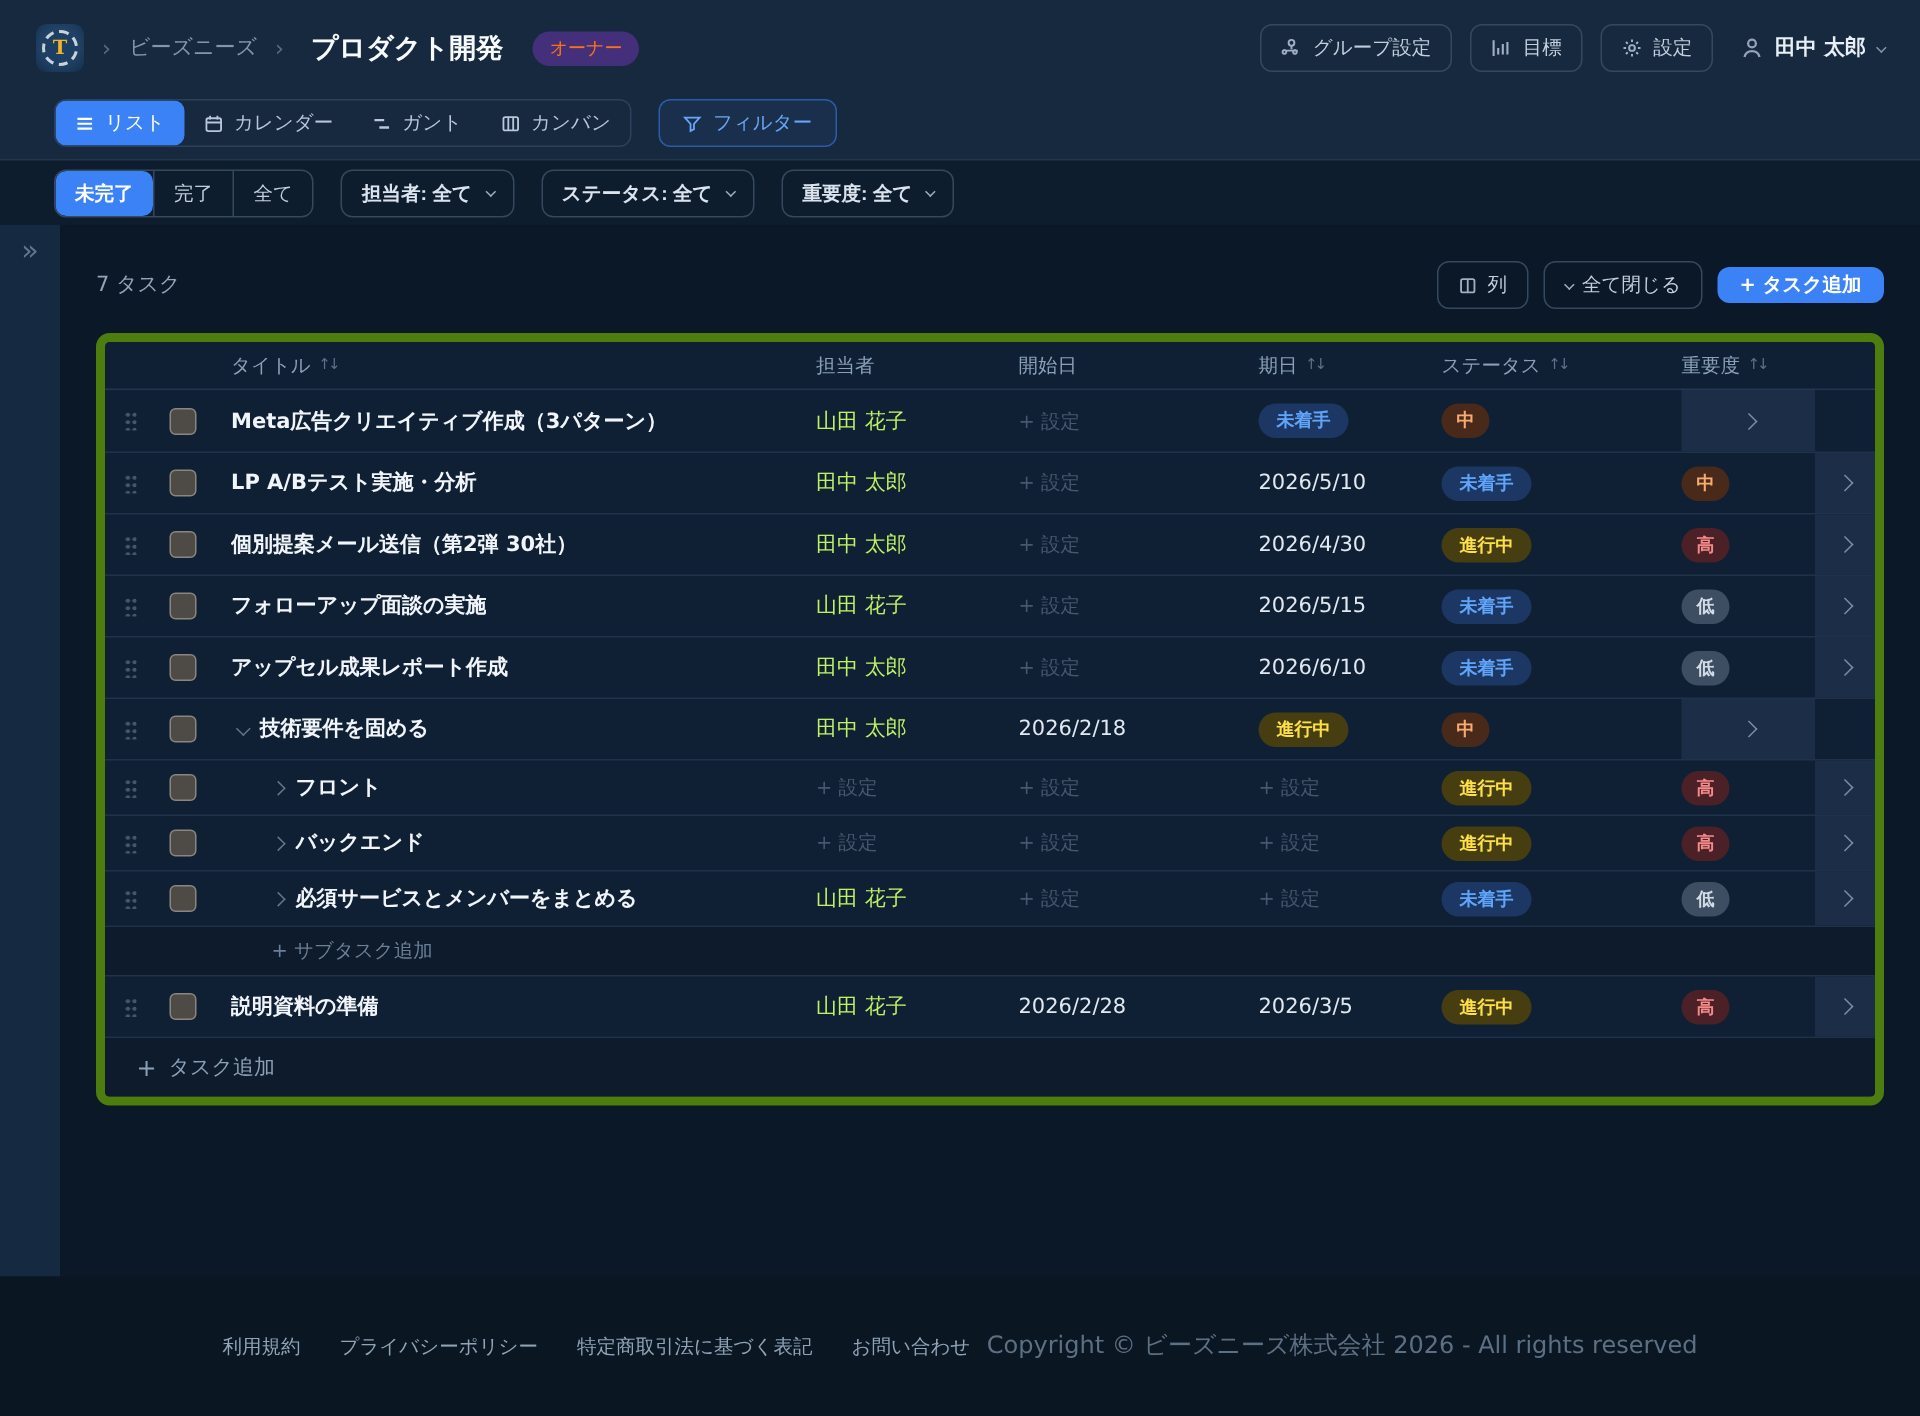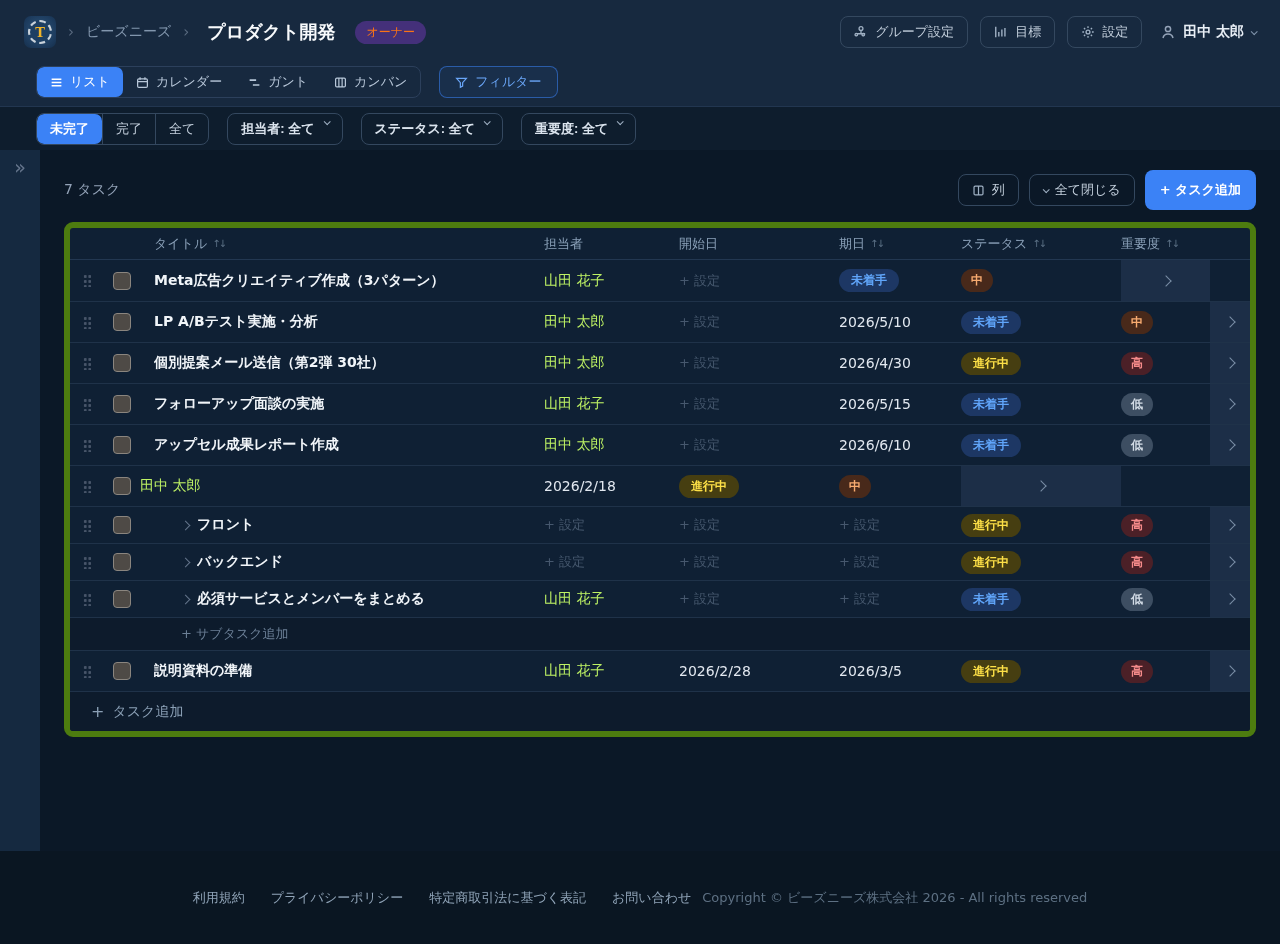--- a/index.html
+++ b/index.html
@@ -48,33 +48,33 @@
   .filter-btn { display:inline-flex; align-items:center; gap:7px; padding:6px 15px; font-size:13px;
                 color:#6aa6f8; border:1px solid rgba(59,130,246,.55); border-radius:8px;
                 background:rgba(59,130,246,.07); cursor:pointer; }
   
   .filterbar { height:44px; background:#0e1d2d; border-top:1px solid #223650;
                display:flex; align-items:center; gap:18px; padding:0 24px 0 36px; flex:0 0 auto; }
   .seg-group { display:inline-flex; border:1px solid #34485f; border-radius:8px; overflow:hidden; }
   .seg { padding:6px 13px; font-size:13px; color:#c3cfdc; cursor:pointer; border-left:1px solid #34485f; }
   .seg:first-child { border-left:none;font-family:Liberation Mono, monospace; }
   .seg.active { background:#3b82f6; color:#fff; border-radius:7px; font-weight:600; }
-  .dropdown { display:inline-flex; align-items:flex-start; gap:9px; padding:6px 13px; font-size:13px;
+  .dropdown { display:inline-flex; align-items:center; gap:9px; padding:6px 13px; font-size:13px;
               font-weight:600; color:#dbe4ee; border:1px solid #34485f; border-radius:8px;
               background:transparent; cursor:pointer; }
   .dropdown .chev { color:#9fb0c3; }
   
   .content { flex:1 1 auto; display:flex; min-height:0; }
   .rail { width:40px; background:#152940; flex:0 0 auto; display:flex; justify-content:center; }
   .rail-expand { color:#64748b; font-size:19px; margin-top:8px; cursor:pointer; line-height:1; }
   .main { flex:1 1 auto; padding:22px 24px 0 24px; min-width:0; }
   .toolbar { display:flex; align-items:center; justify-content:space-between; height:36px; }
   .task-count { color:#94a3b8; font-size:14px; }
   .toolbar-right { display:flex; align-items:center; gap:10px; }
-  .primary-btn { display:inline-flex; align-items:center; height:40px; padding:0 15px;
+  .primary-btn { display:inline-flex; align-items:center; height:24px; padding:0 15px;
                  background:#3b82f6; color:#fff; border:none; border-radius:8px; font-size:13px;
                  font-weight:600; cursor:pointer; font-family:inherit; }
   
   .card { margin-top:14px; border:6px solid #4d7c0f; border-radius:9px; overflow:hidden;
           background:#0f2034; }
   .trow { display:grid; grid-template-columns:34px 36px 1fr 135px 160px 122px 160px 89px 40px;
           align-items:stretch; }
   .thead { height:32px; border-bottom:1px solid #223751; }
   .thead .cell { color:#8aa0b8; font-size:13px; display:flex; align-items:center; gap:5px; }
   .sort { color:#5c7186; font-size:10px; letter-spacing:-2px; padding-right:2px; }
@@ -106,21 +106,21 @@
   .row-addsub span { color:#6b7f96; font-size:13px; cursor:pointer; }
   .row-addtask { height:40px; background:#0d1b2c; border-top:1px solid #1f3249;
                  display:flex; align-items:center; padding-left:21px; gap:8px; cursor:pointer; }
   .row-addtask .plus { color:#8ba0b6; font-size:16px; }
   .row-addtask span.lbl { color:#8ba0b6; font-size:14px; }
   
   .footer { height:93px; background:#0a1622; flex:0 0 auto; display:flex; flex-direction:row;
             align-items:center; justify-content:center; gap:11px; }
   .footer-links { display:flex; gap:26px; }
   .footer-links span { color:#90a4b8; font-size:13px; cursor:pointer; }
-  .copyright { color:#5d7083; font-size:13px; }
+  .copyright { color:#5d7083; font-size:16px; }
   svg { display:block; }
 </style>
 </head>
 <body>
 
 <div class="topbar">
   <div class="tb-left">
     <div class="logo">
       <div class="logo-ring">
           <span class="logo-t">T</span>
@@ -438,20 +438,24 @@
               <div class="chev right"></div>
             </div>
           </div>
           <div class="trow row">
             <div class="cell handle-cell">
               <div class="dots"></div>
             </div>
             <div class="cell" style="justify-content: center;">
               <div class="checkbox"></div>
             </div>
+            <div class="cell title-cell pad1">
+              <div class="caret chev down"></div>
+              <div class="t-title">技術要件を固める</div>
+            </div>
             <div class="cell">
               <div class="assignee">田中 太郎</div>
             </div>
             <div class="cell">
               <div class="datecell">2026/2/18</div>
             </div>
             <div class="cell">
               <div class="pill" style="background: rgb(70, 62, 17); color: rgb(253, 224, 71);">進行中</div>
             </div>
             <div class="cell">

